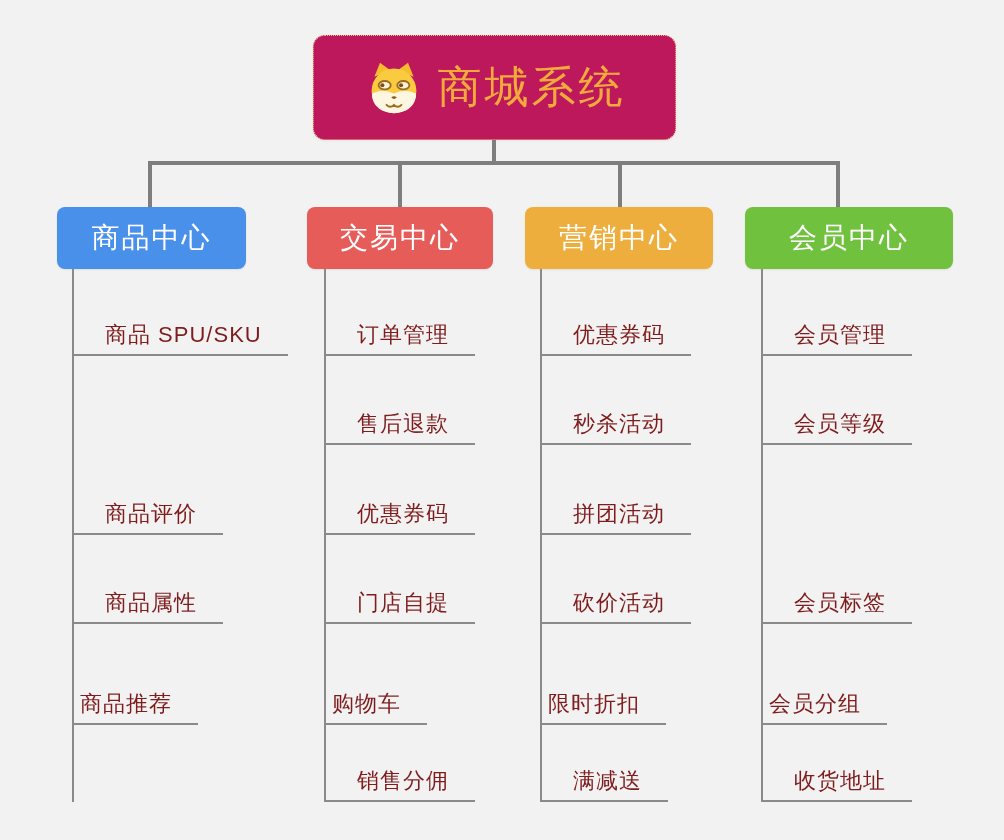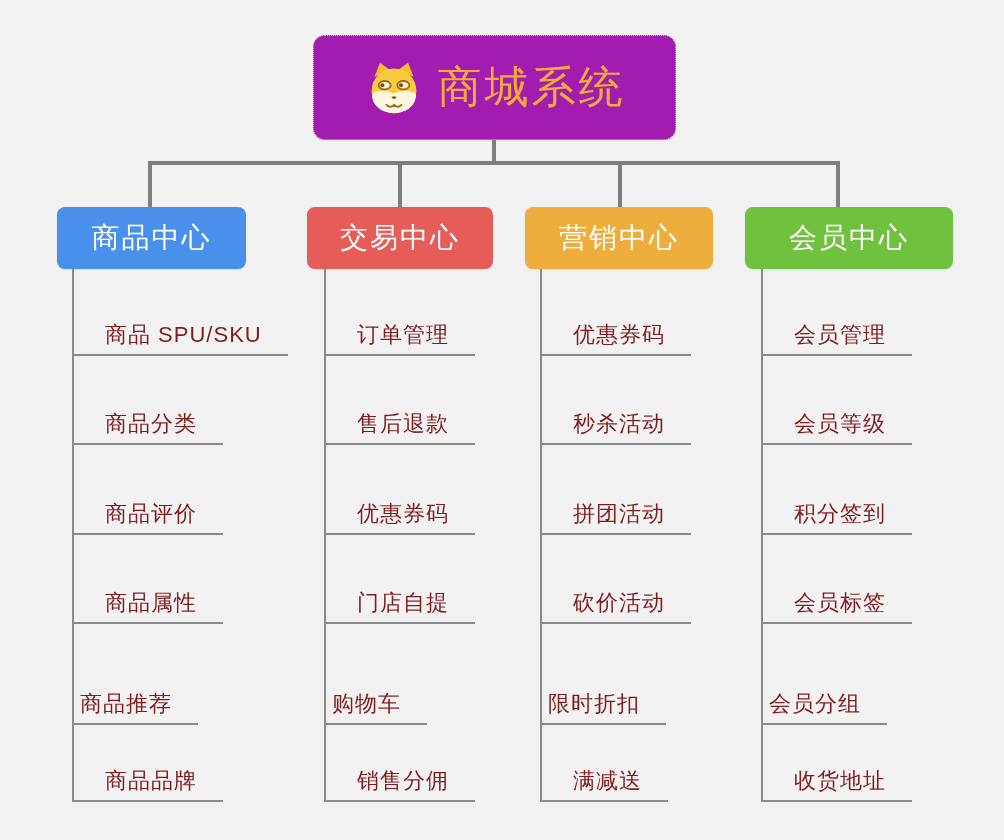--- a/index.html
+++ b/index.html
@@ -15,21 +15,21 @@
     background:#F2F2F3;
     overflow:hidden;
   }
 
   
   .root{
     position:absolute;
     left:313px; top:35px;
     width:363px; height:105px;
     box-sizing:border-box;
-    background:#a21caf;
+    background:#be185d;
     border:1px dotted #F0BE6F;
     border-radius:12px;
     box-shadow:0 1px 3px rgba(0,0,0,0.05);
     display:flex;
     align-items:center;
     justify-content:center;
     gap:14px;
   }
   .root-title{
     font-size:44px;
@@ -129,25 +129,23 @@
   <div class="line drop d3"></div>
 
   <div class="hdr h0" style="background: rgb(73, 144, 234);">商品中心</div>
   <div class="hdr h1" style="background: rgb(230, 92, 89);">交易中心</div>
   <div class="hdr h2" style="background: rgb(237, 174, 62);">营销中心</div>
   <div class="hdr h3" style="background: rgb(111, 193, 62);">会员中心</div>
 
   <div class="col c0">
     <div class="trunk"></div>
     <div class="leaf r0">商品 SPU/SKU</div>
-    <div class="leaf r1">商品分类</div>
     <div class="leaf r2">商品评价</div>
     <div class="leaf r3">商品属性</div>
     <div class="leaf r4">商品推荐</div>
-    <div class="leaf r5">商品品牌</div>
   </div>
 
   <div class="col c1">
     <div class="trunk"></div>
     <div class="leaf r0">订单管理</div>
     <div class="leaf r1">售后退款</div>
     <div class="leaf r2">优惠券码</div>
     <div class="leaf r3">门店自提</div>
     <div class="leaf r4">购物车</div>
     <div class="leaf r5">销售分佣</div>
@@ -160,19 +158,18 @@
     <div class="leaf r2">拼团活动</div>
     <div class="leaf r3">砍价活动</div>
     <div class="leaf r4">限时折扣</div>
     <div class="leaf r5">满减送</div>
   </div>
 
   <div class="col c3">
     <div class="trunk"></div>
     <div class="leaf r0">会员管理</div>
     <div class="leaf r1">会员等级</div>
-    <div class="leaf r2">积分签到</div>
     <div class="leaf r3">会员标签</div>
     <div class="leaf r4">会员分组</div>
     <div class="leaf r5">收货地址</div>
   </div>
 
 </div>
 
 </body></html>

